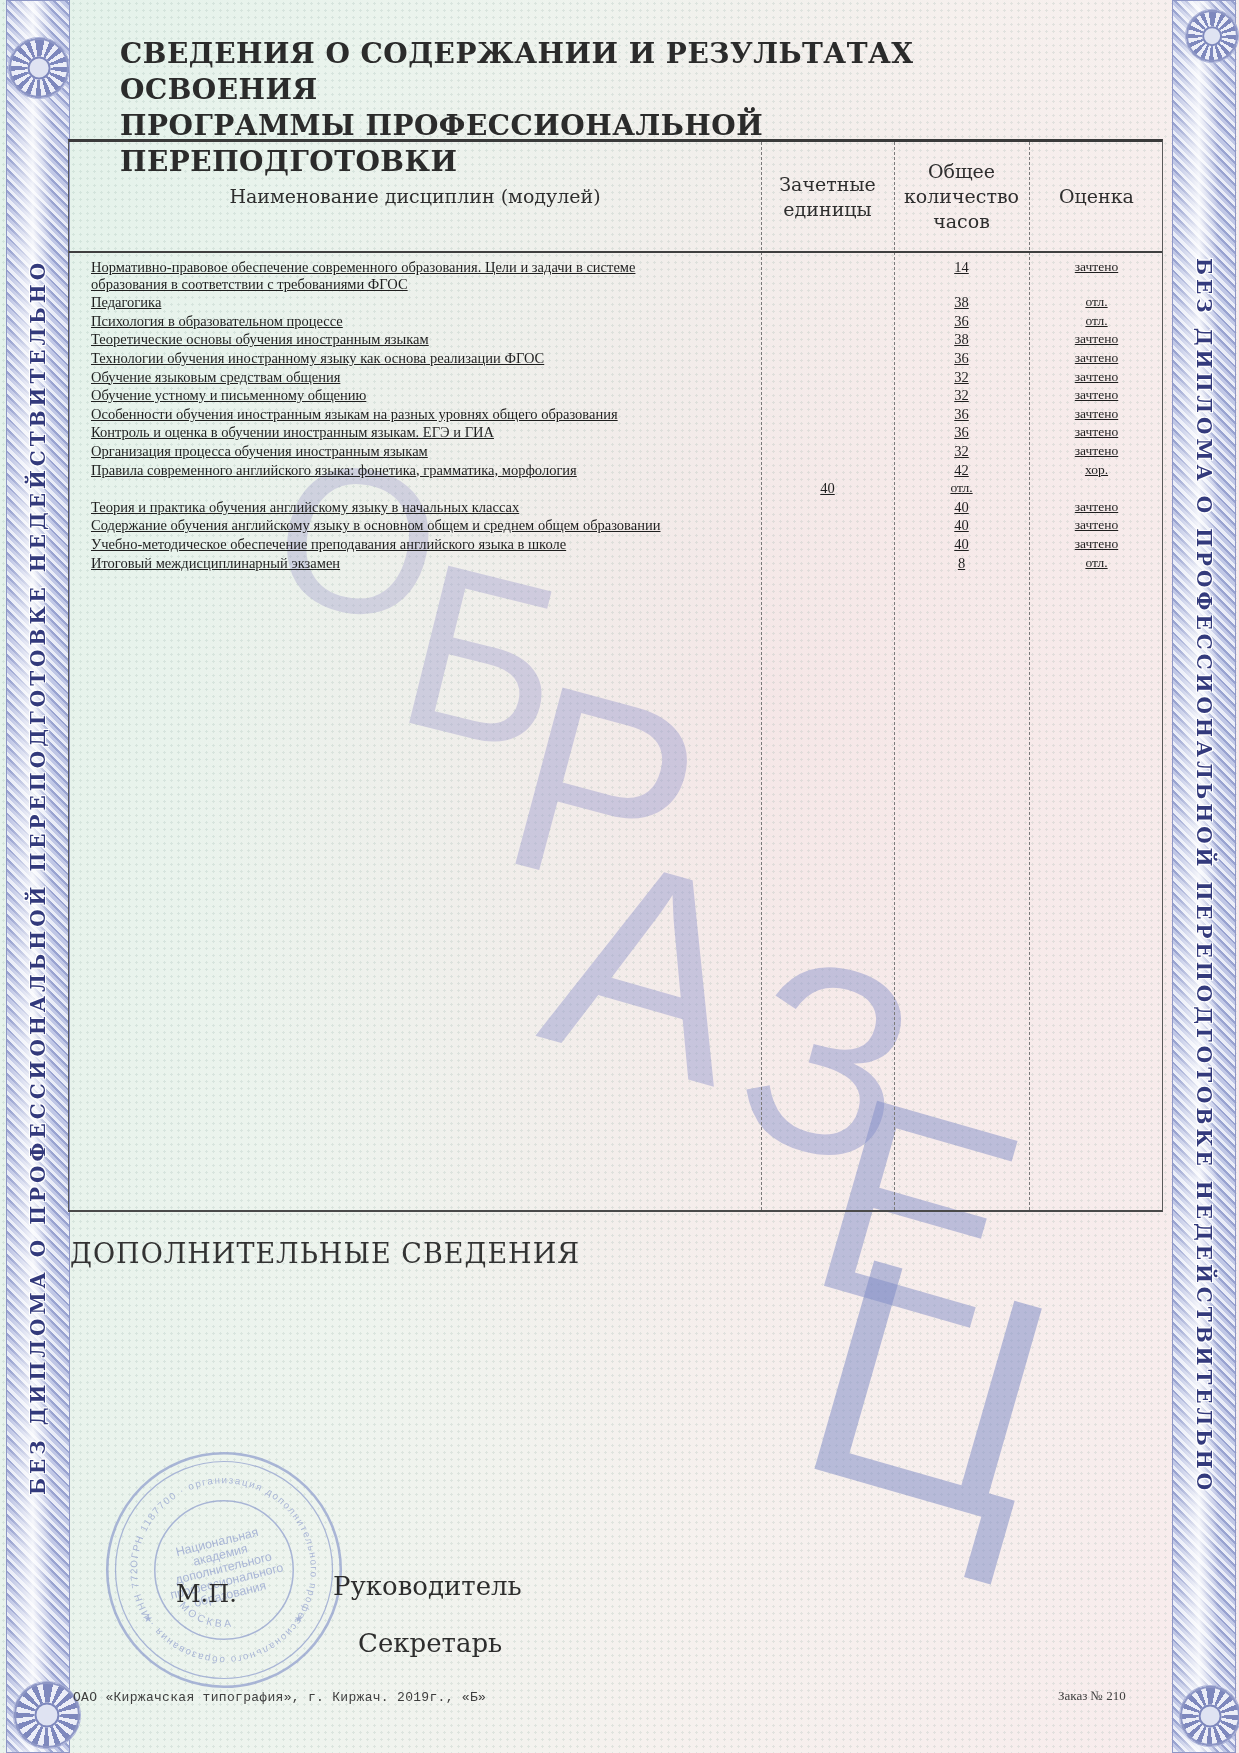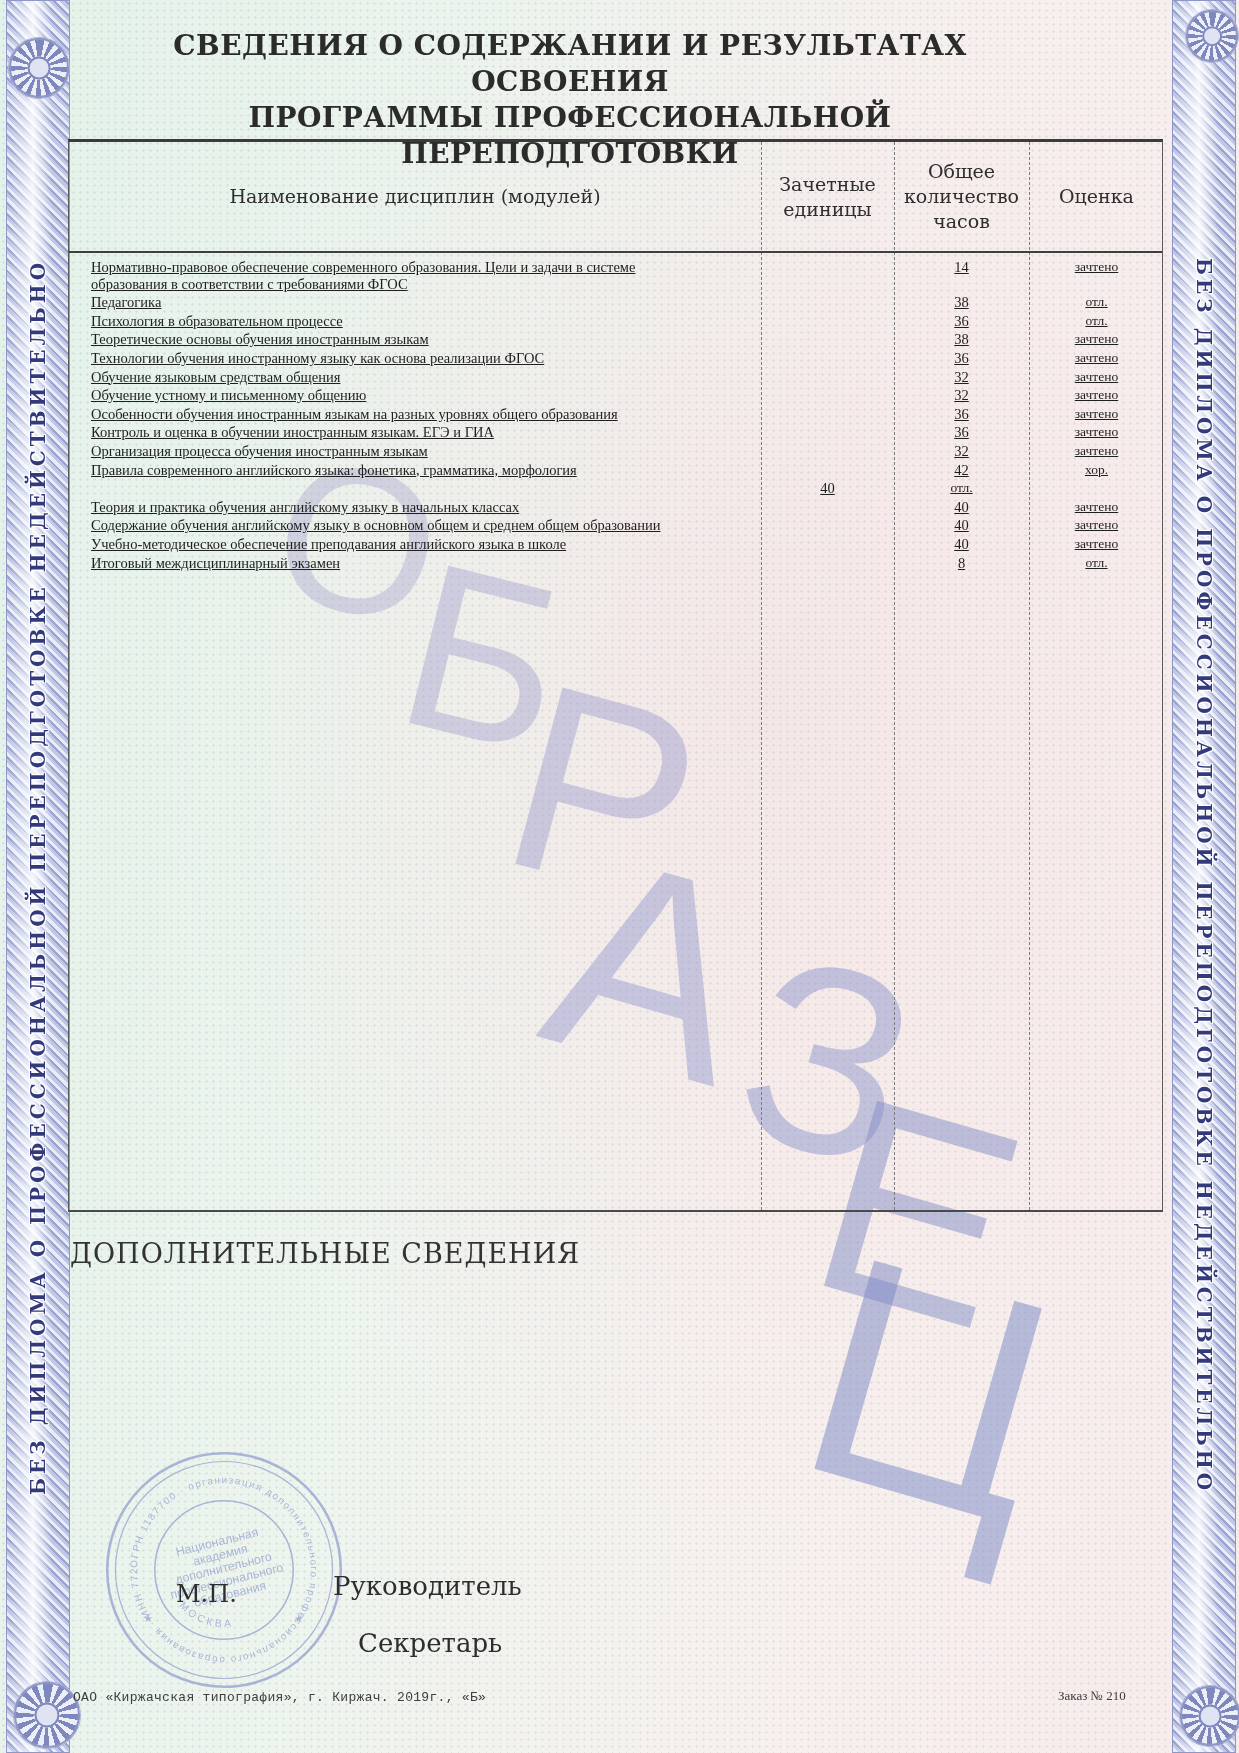--- a/index.html
+++ b/index.html
@@ -63,22 +63,22 @@
   .watermark{position:absolute;inset:0;pointer-events:none;}
   .wm-letter{
     position:absolute;
     font-family:"Liberation Sans", sans-serif;
     font-weight:400;line-height:1;
     user-select:none;
   }
 
   
   .title{
-    position:absolute;left:120px;top:28px;width:900px;
-    text-align:center;
+    position:absolute;left:120px;top:36px;width:900px;
+    text-align:left;
     font-family:"DejaVu Serif", serif;
     font-size:28px;font-weight:600;letter-spacing:0.5px;
     color:#2b2b2b;line-height:36px;
   }
 
   
   .table{
     position:absolute;left:68px;top:139px;width:1095px;height:1073px;
     border-top:3px solid #3b3b3b;
     border-bottom:2px solid #4a4a4a;

